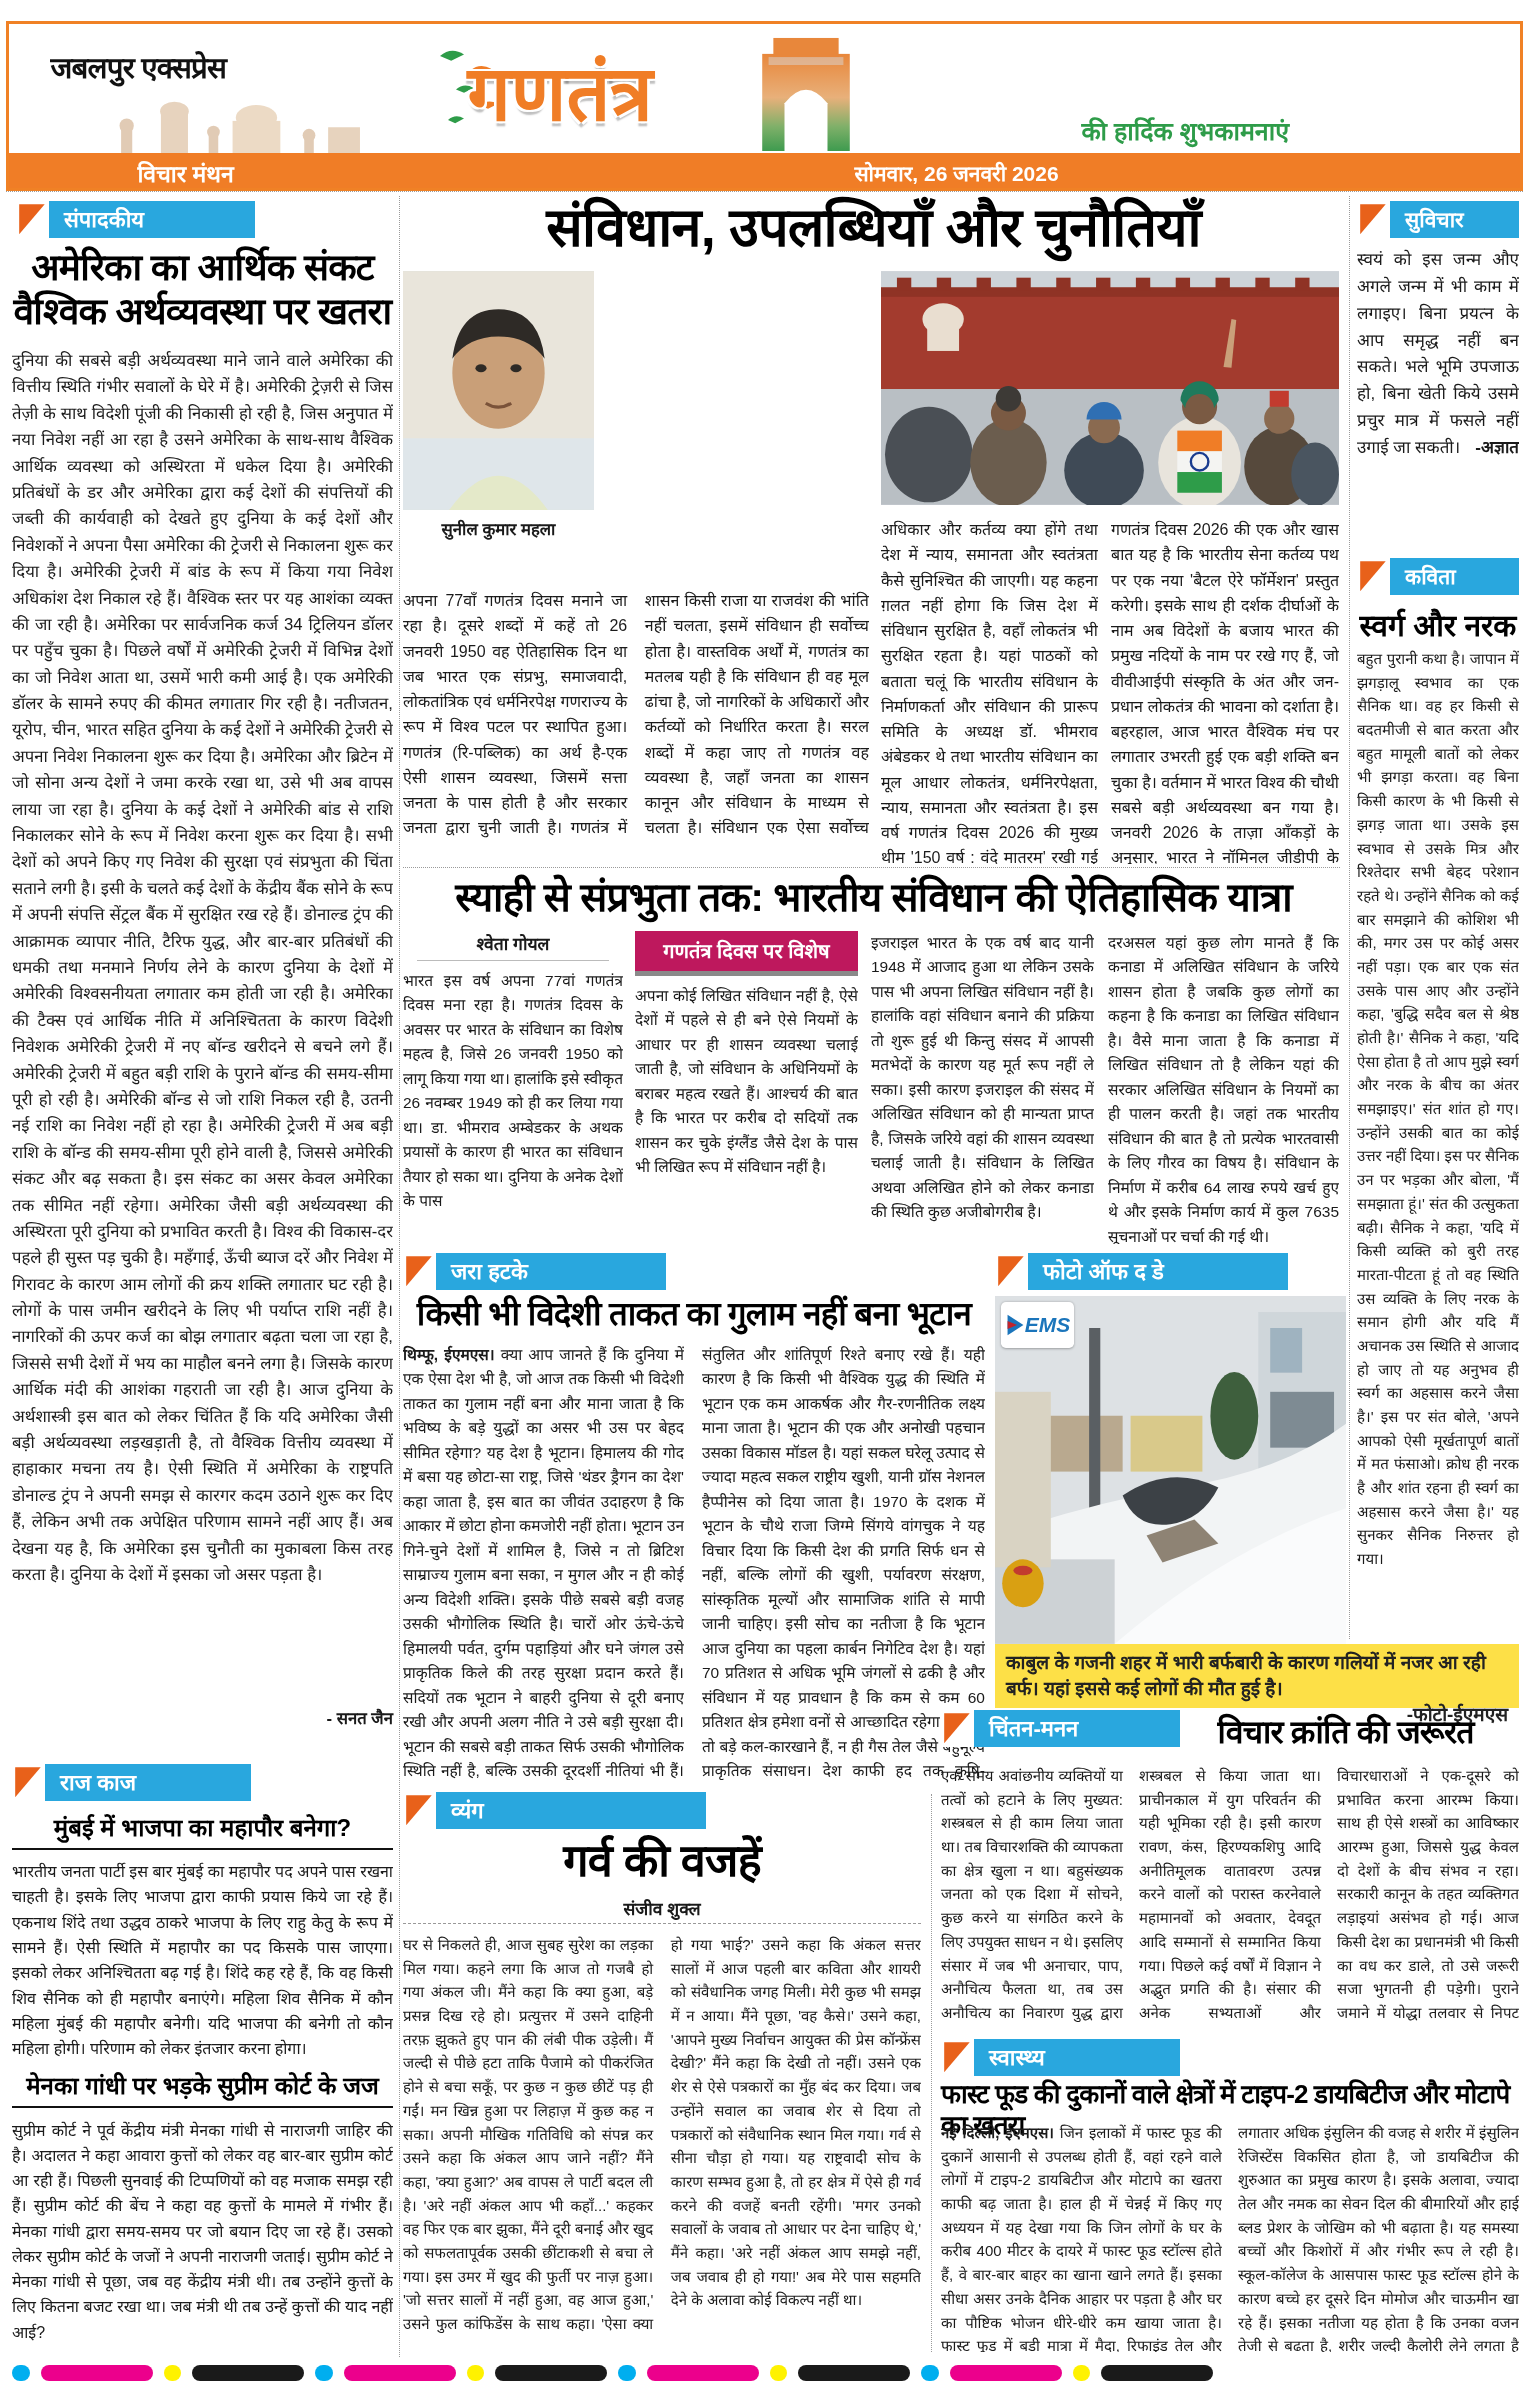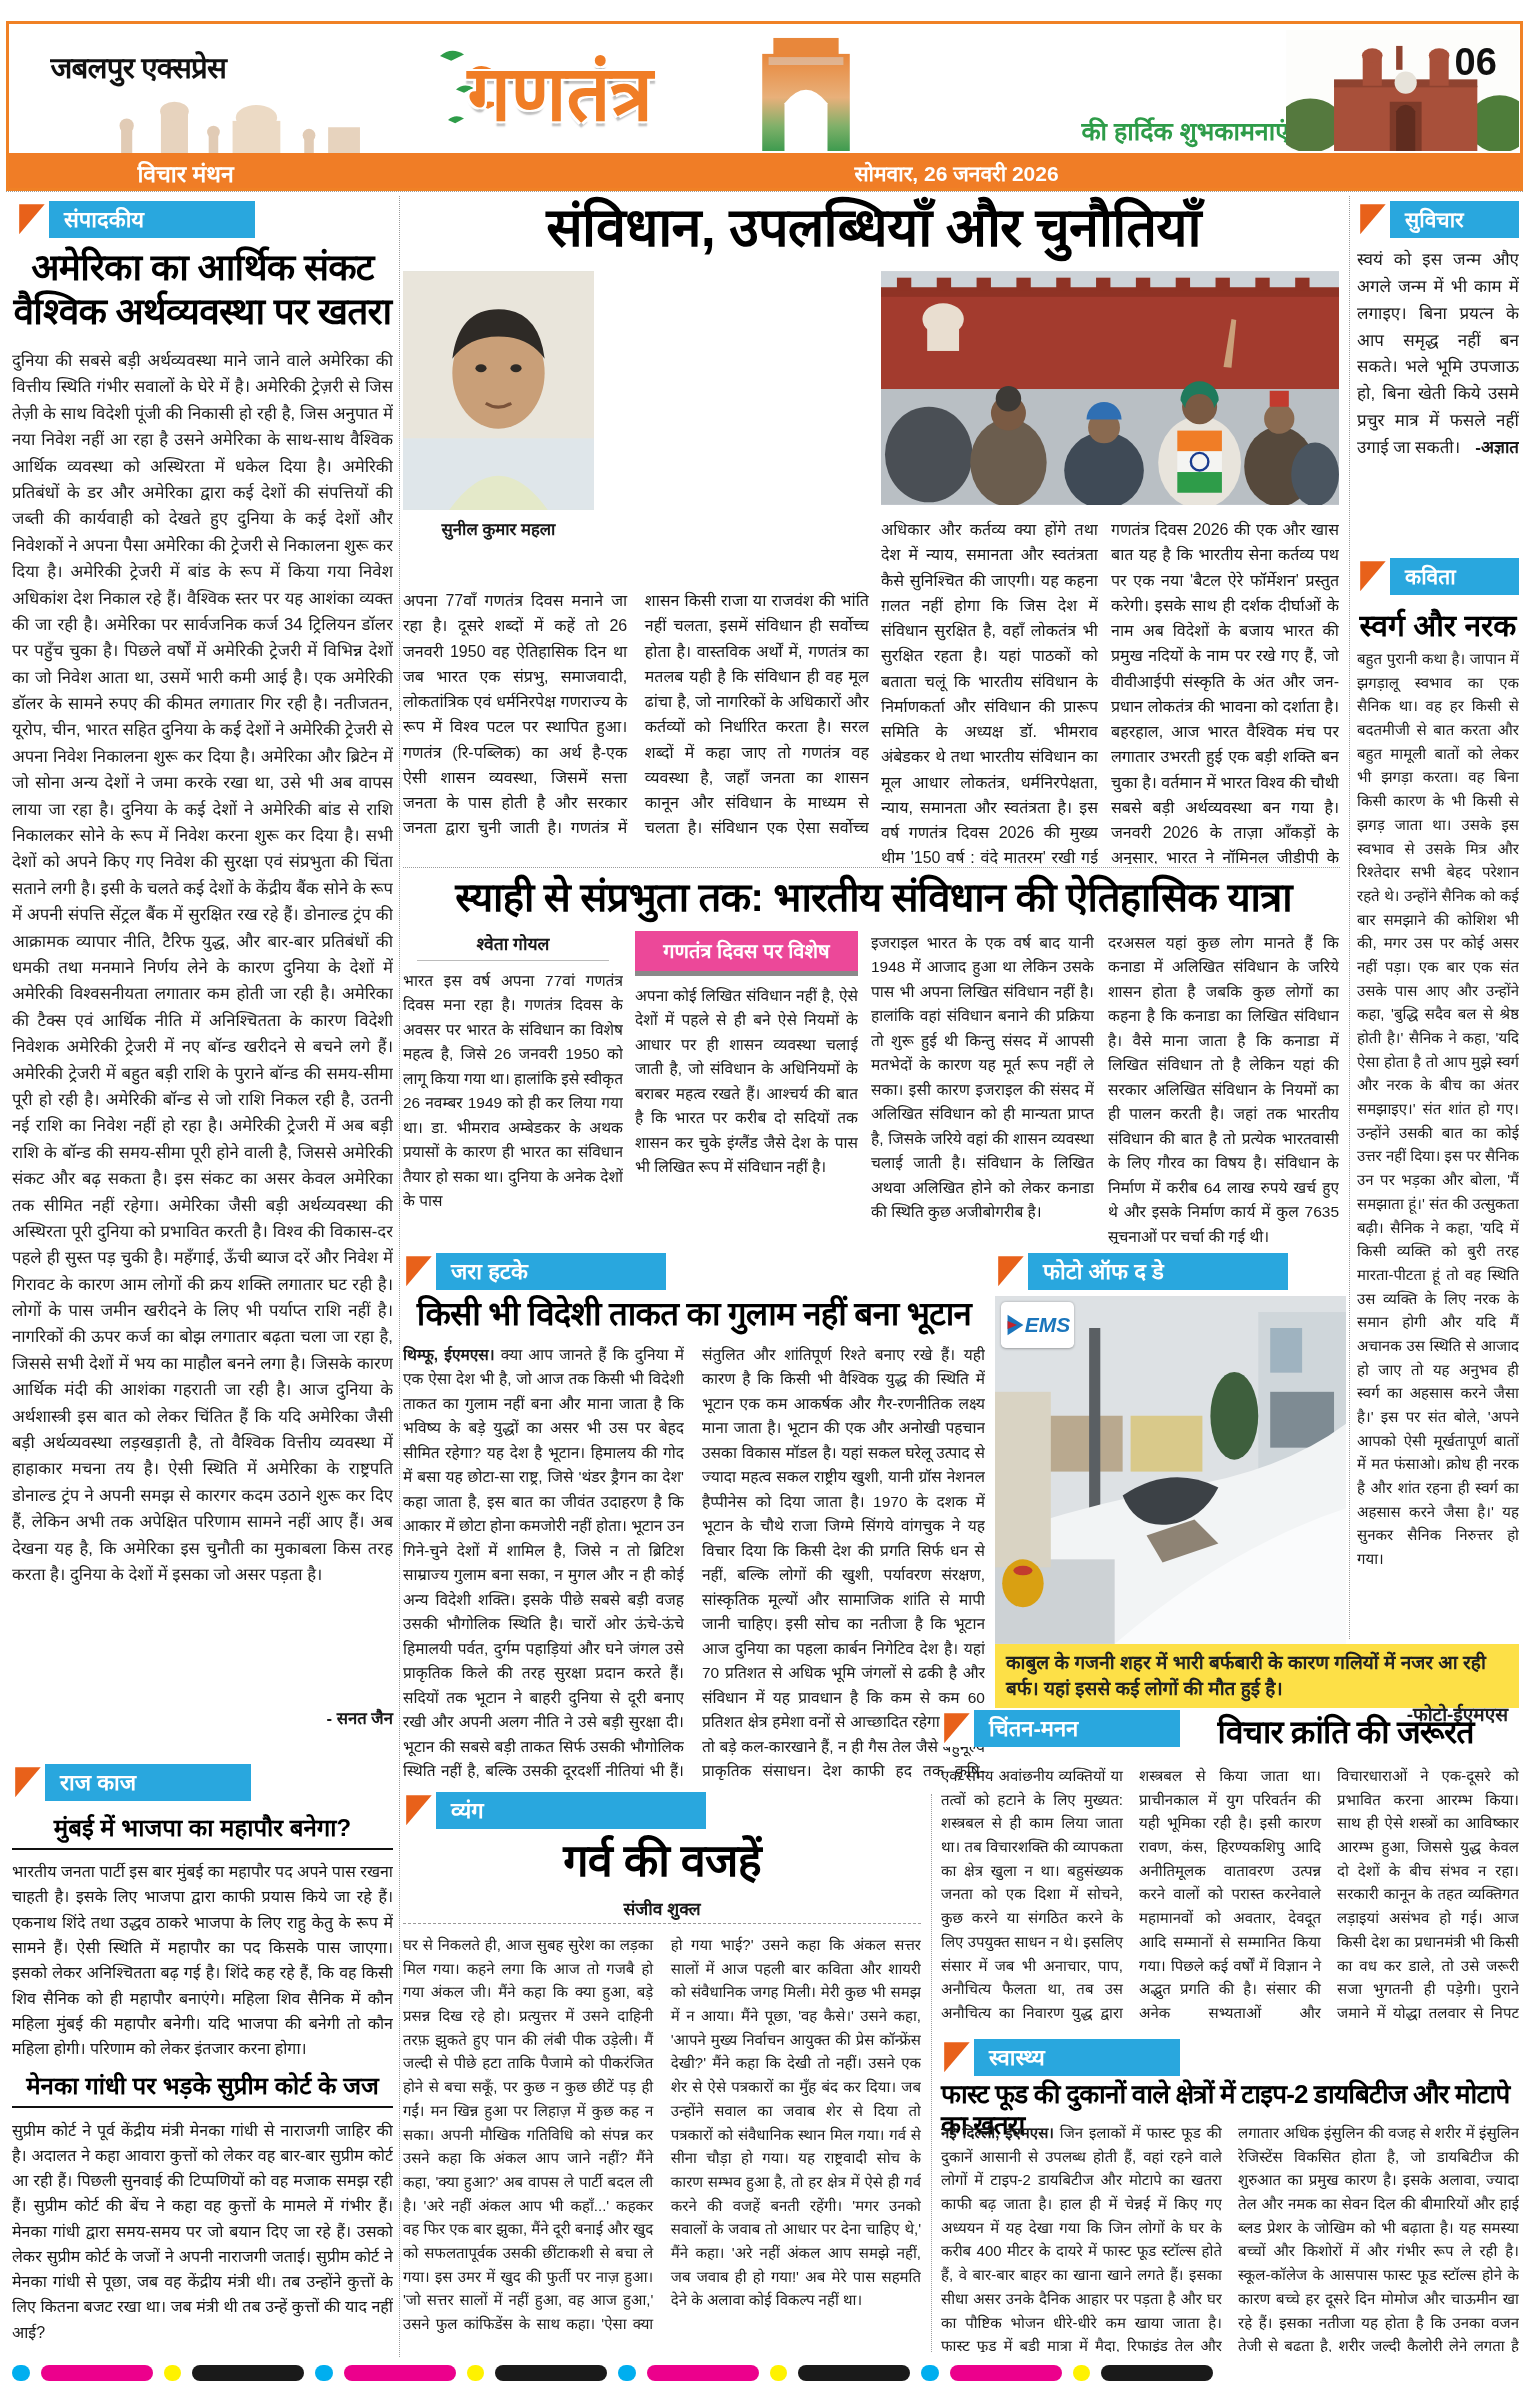--- a/index.html
+++ b/index.html
@@ -26,21 +26,21 @@
            clip-path:polygon(0 0,88% 0,0 100%);}
   .headline{position:absolute;font-weight:bold;color:#000;text-align:center;line-height:1.18;letter-spacing:-0.8px;}
   .body-text{position:absolute;font-size:16px;line-height:1.58;text-align:justify;overflow:hidden;}
   .cols2{column-count:2;column-gap:17.5px;}
   .cols3{column-count:3;column-gap:16px;}
   .dotted-v{position:absolute;width:0;border-left:1.6px dotted #9a9a9a;}
   .dotted-h{position:absolute;height:0;border-top:1.6px dotted #9a9a9a;}
   .byline{font-weight:bold;font-size:17.5px;text-align:center;}
   .byline-rule{border-bottom:1.6px solid #bbb;margin:4.8px 14.4px 8px 14.4px;}
   .signoff{font-weight:bold;text-align:right;font-size:16.7px;}
-  .badge{background:#ec4899;color:#fff;font-weight:bold;font-size:20px;text-align:center;
+  .badge{background:#be185d;color:#fff;font-weight:bold;font-size:20px;text-align:center;
          padding:6.4px 3.2px;border-bottom:5.6px solid #8a8a8a;}
   .subhead{font-weight:bold;font-size:24px;text-align:center;color:#000;
            border-bottom:2.4px solid #111;padding-bottom:4.8px;margin:11px 0 9.6px 0;line-height:1.2;}
   .dateline{font-weight:bold;}
   .caption-bar{position:absolute;background:#fde047;color:#222;font-weight:bold;font-size:19px;
                padding:6.4px 11px;box-sizing:border-box;line-height:1.35;}
   .credit{display:block;text-align:right;}
   .cmyk{position:absolute;display:flex;align-items:center;gap:11px;}
   .cmyk span{display:inline-block;height:16px;border-radius:8px;}
   .photo-frame{position:absolute;overflow:hidden;background:#d7dadd;}
@@ -92,38 +92,20 @@
         <rect x="28" y="34" width="94" height="10" fill="#d8d8d8" opacity=".5"></rect>
         <path d="M48 152 v-60 q27 -34 54 0 v60 z" fill="#ffffff"></path>
       </svg>
     </div>
     <div class="mast-greeting">की हार्दिक शुभकामनाएं</div>
     <div class="mast-band">
       <div class="band-tag">विचार मंथन</div>
       <div class="band-date">सोमवार, 26 जनवरी 2026</div>
     </div>
 
-    <div class="redfort-box">
-      <svg viewBox="0 0 292 152" width="233" height="121">
-        <rect width="292" height="152" fill="#fdfdfb"></rect>
-        <ellipse cx="30" cy="120" rx="42" ry="34" fill="#55793e"></ellipse>
-        <ellipse cx="268" cy="118" rx="40" ry="36" fill="#4e7d3a"></ellipse>
-        <rect x="60" y="70" width="180" height="82" fill="#a8503a"></rect>
-        <rect x="60" y="62" width="180" height="10" fill="#8f4330"></rect>
-        <rect x="96" y="34" width="24" height="36" fill="#a8503a"></rect>
-          <ellipse cx="108" cy="32" rx="13" ry="9" fill="#a8503a"></ellipse>
-        <rect x="180" y="34" width="24" height="36" fill="#a8503a"></rect>
-          <ellipse cx="192" cy="32" rx="13" ry="9" fill="#a8503a"></ellipse>
-        <rect x="138" y="20" width="8" height="30" fill="#8f4330"></rect>
-        <path d="M130 90 h40 v62 h-40 z" fill="#7d3a29"></path>
-          <path d="M138 152 v-50 q12 -16 24 0 v50 z" fill="#5f2c1f"></path>
-        <circle cx="150" cy="66" r="14" fill="#e7e3da"></circle>
-      </svg>
-      <div class="pageno">06</div>
-    </div>
   </div>
 
   <div class="dotted-h" style="left:6.4px;top:191px;width:1517px;"></div>
 
   <div class="sechead" style="left:16px;top:201px;width:239px;">
     <span>संपादकीय</span>
   </div>
   <div class="headline" style="left:12px;top:246px;width:381px;font-size:37px;">
     <div>अमेरिका का आर्थिक संकट</div>
     <div>वैश्विक अर्थव्यवस्था पर खतरा</div>

